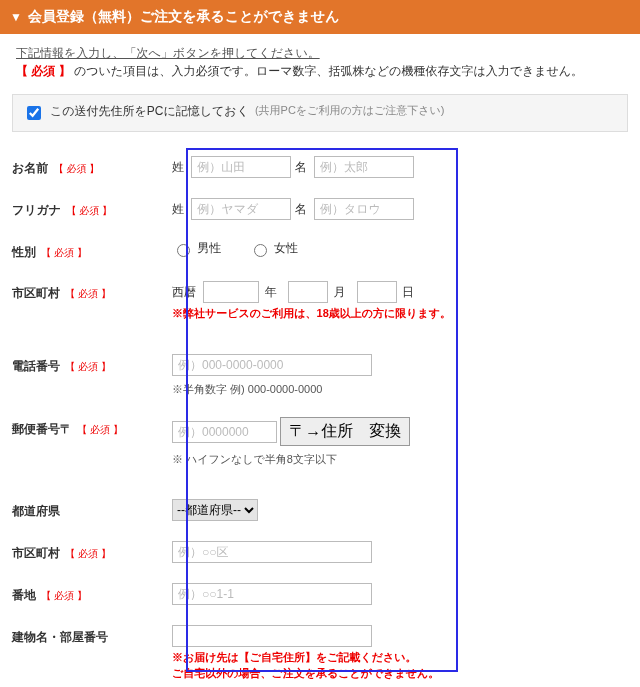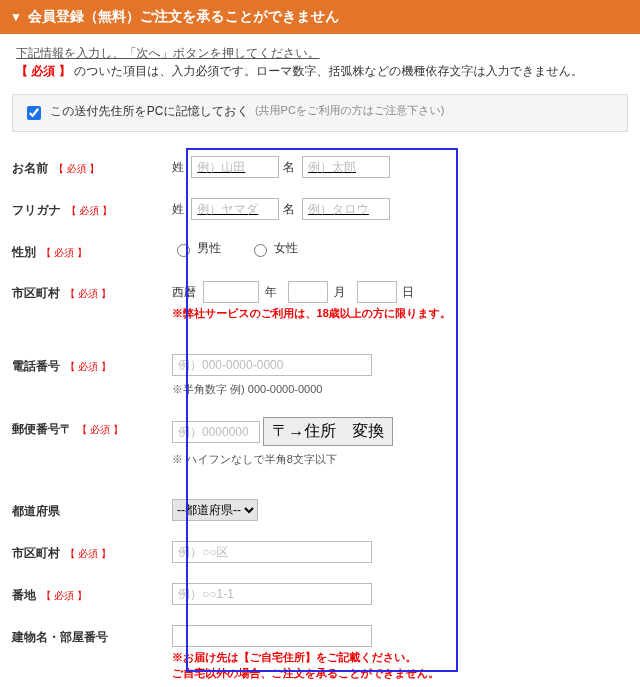--- a/index.html
+++ b/index.html
@@ -59,25 +59,25 @@
   .field-col { flex: 1; }
   .inline-label { font-size: 12px; margin: 0 4px 0 0; }
   .inline-label.after { margin: 0 8px 0 2px; }
   input[type=text] {
     border: 1px solid #bbb;
     padding: 3px 5px;
     font-size: 12px;
     height: 22px;
   }
   input[type=text]::placeholder { color: #bbb; }
-  .name-input { width: 88px; text-decoration: underline; }
+  .name-input { width: 100px; }
   .wide-input { width: 200px; }
   .year-input { width: 56px; }
   .md-input { width: 40px; }
-  .zip-input { width: 88px; }
+  .zip-input { width: 105px; }
   select {
     border: 1px solid #bbb;
     font-size: 12px;
     height: 22px;
     background: #e5e5e5;
   }
   .btn {
     border: 1px solid #999;
     background: #eee;
     padding: 3px 8px;

